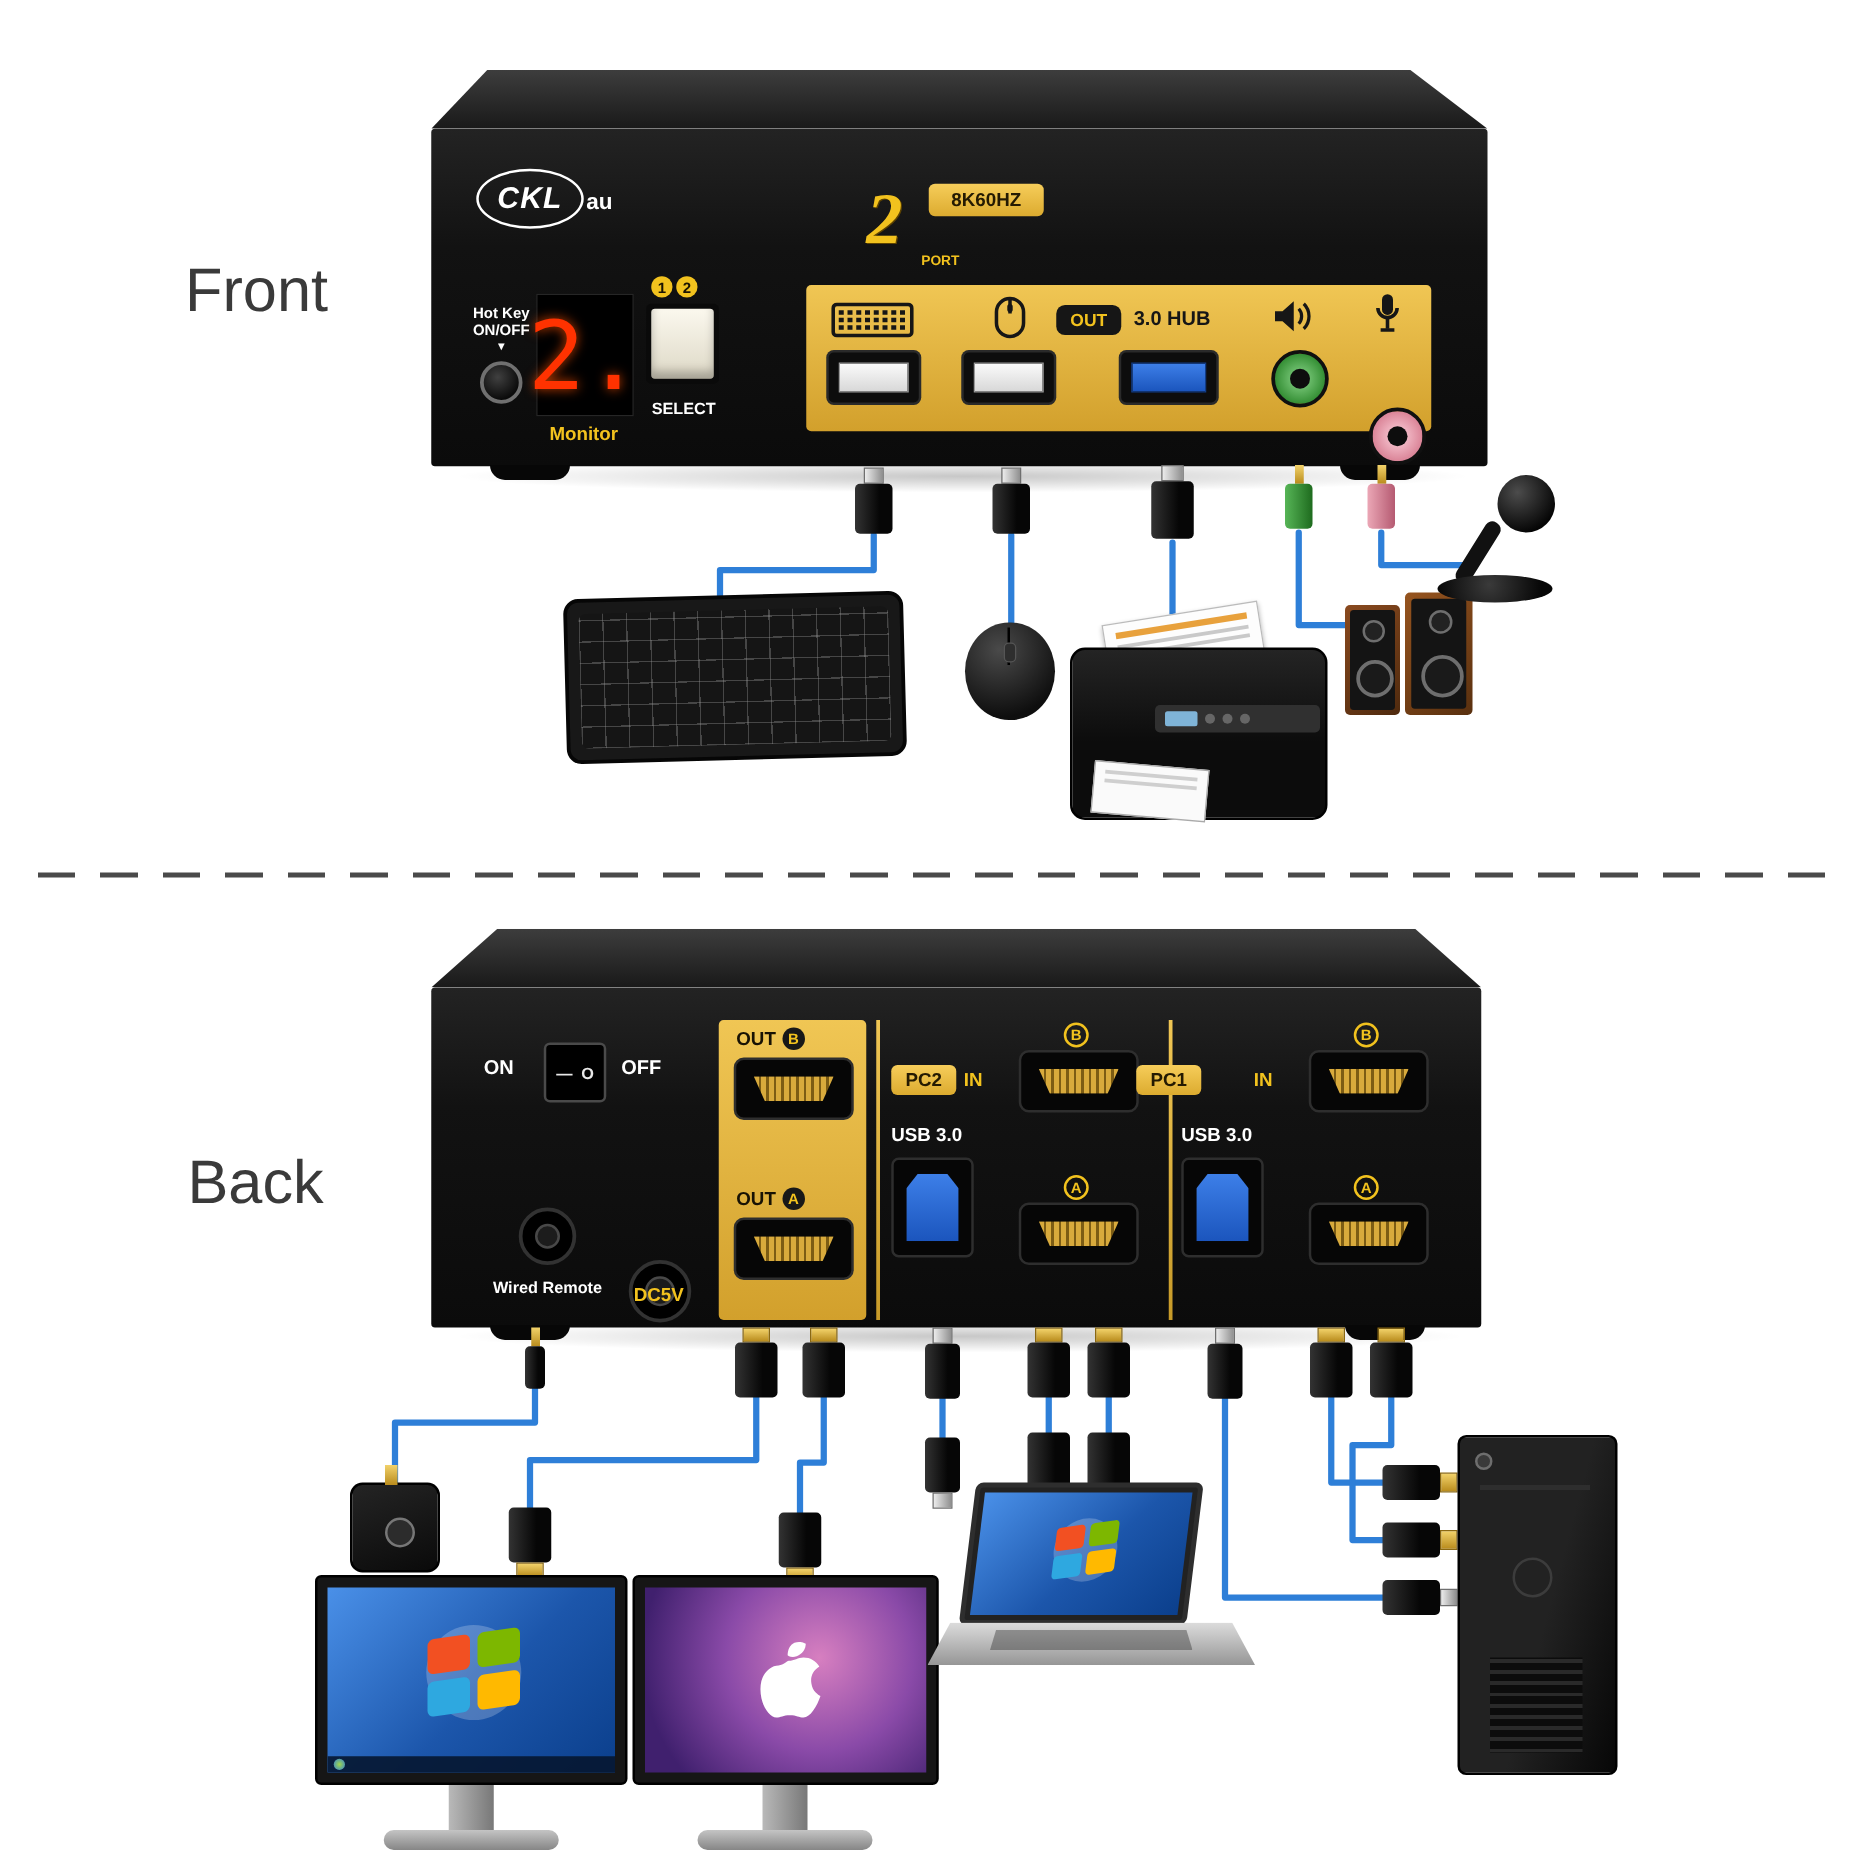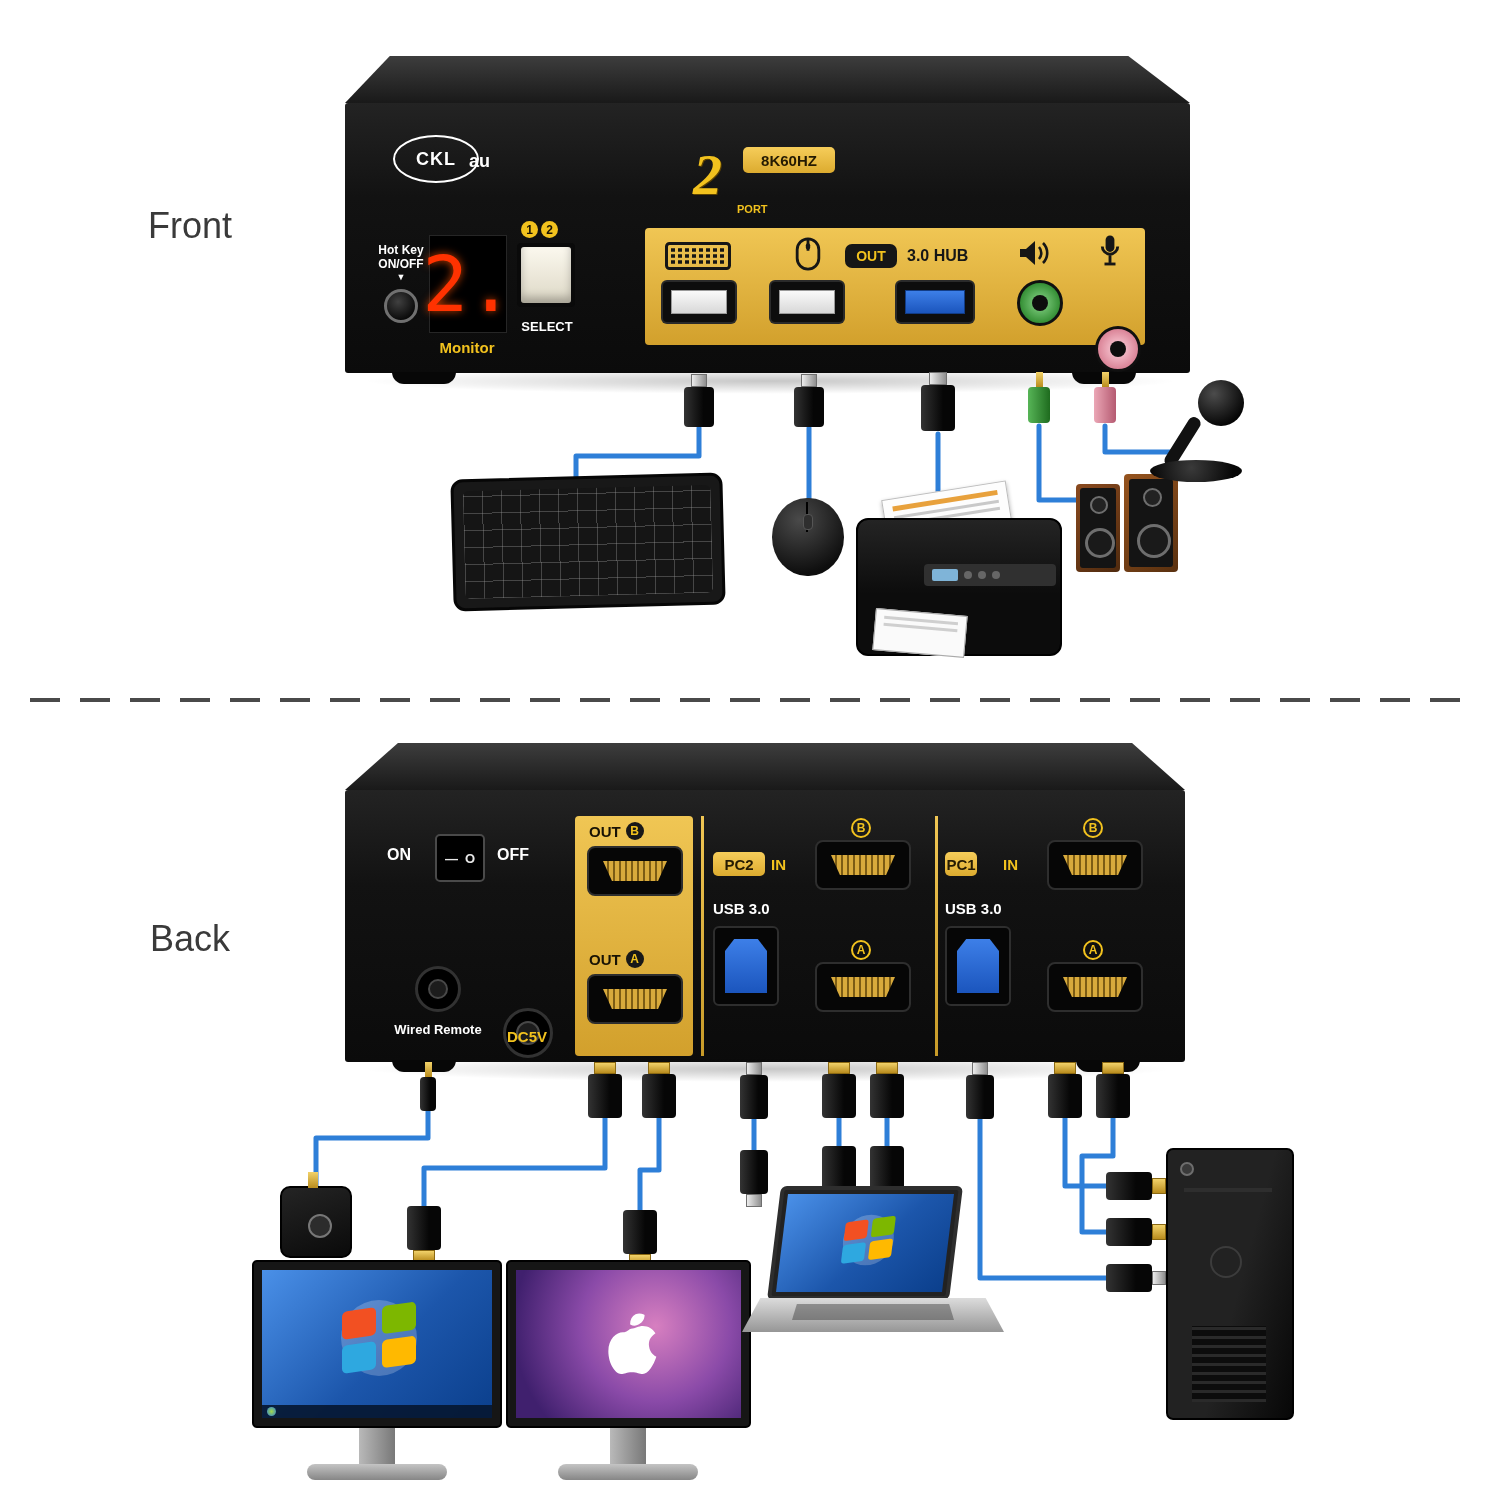--- a/index.html
+++ b/index.html
@@ -1,19 +1,19 @@
 <!DOCTYPE html>
 <html><head>
 <meta charset="utf-8">
 <style>
   html,body{margin:0;padding:0;background:#fff;}
   .canvas{position:relative;width:1500px;height:1500px;background:#ffffff;overflow:hidden;
           font-family:"Liberation Sans",sans-serif;}
   .abs{position:absolute;}
-  .section-label{font-size:36px;color:#3a3a3a;}
+  .section-label{font-size:49px;color:#3a3a3a;}
   
   .dev-top{background:linear-gradient(180deg,#3d3d3d,#191919);}
   .dev-face{background:linear-gradient(180deg,#232323,#121212 35%,#0b0b0b);border-radius:3px;}
   .foot{width:64px;height:12px;background:#070707;border-radius:0 0 32px 32px;}
   .dev-shadow{background:radial-gradient(ellipse,rgba(0,0,0,.22),transparent 70%);}
   
   .gold-panel{background:linear-gradient(180deg,#f0c654,#d2a02c);border-radius:4px;}
   .gold-text{color:#f2c21e;}
   .badge-gold{background:linear-gradient(#f6cd5a,#dcab2f);color:#241a02;font-weight:bold;
               border-radius:5px;display:flex;align-items:center;justify-content:center;}
@@ -68,21 +68,21 @@
 
   <div class="abs section-label" style="left:148px;top:205px;">Front</div>
   <div class="abs section-label" style="left:150px;top:918px;">Back</div>
 
   <div class="abs divider-dash" style="left:30px;top:698px;width:1440px;height:4px;"></div>
 
   <div class="abs dev-top" style="left:345px;top:56px;width:845px;height:47px;clip-path:polygon(5.3% 0,92.7% 0,100% 100%,0 100%);"></div>
   <div class="abs dev-face" style="left:345px;top:103px;width:845px;height:270px;">
 
     <div class="abs" style="left:36px;top:30px;width:120px;height:52px;">
-      <span class="abs" style="left:12px;top:2px;width:82px;height:44px;border:2px solid #fff;border-radius:50%;display:flex;align-items:center;justify-content:center;color:#fff;font-weight:bold;font-size:18px;letter-spacing:1px;">CKL</span>
+      <span class="abs" style="left:0;top:2px;width:82px;height:44px;border:2px solid #fff;border-radius:50%;display:flex;align-items:center;justify-content:center;color:#fff;font-weight:bold;font-style:italic;font-size:24px;letter-spacing:1px;">CKL</span>
       <span class="abs" style="left:88px;top:18px;color:#fff;font-weight:bold;font-size:18px;">au</span>
     </div>
 
     <div class="abs badge-gold" style="left:398px;top:44px;width:92px;height:26px;font-size:15px;">8K60HZ</div>
 
     <div class="abs gold-text" style="left:348px;top:38px;font-size:58px;font-style:italic;font-family:'Liberation Serif',serif;font-weight:bold;text-shadow:1px 1px 0 #5d4300;">2</div>
     <div class="abs gold-text" style="left:392px;top:100px;font-size:11px;font-weight:bold;">PORT</div>
 
     <div class="abs" style="left:14px;top:140px;width:84px;text-align:center;color:#fff;">
       <div style="font-size:12px;font-weight:bold;line-height:14px;">Hot Key</div>
@@ -282,21 +282,21 @@
       </div>
     <div class="abs" style="left:368px;top:110px;color:#fff;font-size:15px;font-weight:bold;">USB 3.0</div>
     <div class="abs usbb-port" style="left:368px;top:136px;">
         <div class="usbb-inner"></div>
       </div>
     <div class="abs circle-gold" style="left:506px;top:150px;">A</div>
     <div class="abs hdmi-port" style="left:470px;top:172px;width:92px;height:46px;">
         <div class="hdmi-inner"></div>
       </div>
 
-    <div class="abs badge-gold" style="left:600px;top:62px;width:32px;height:24px;font-size:15px;">PC1</div>
+    <div class="abs badge-gold" style="left:564px;top:62px;width:52px;height:24px;font-size:15px;">PC1</div>
     <div class="abs gold-text" style="left:658px;top:66px;font-size:15px;font-weight:bold;">IN</div>
     <div class="abs circle-gold" style="left:738px;top:28px;">B</div>
     <div class="abs hdmi-port" style="left:702px;top:50px;width:92px;height:46px;">
         <div class="hdmi-inner"></div>
       </div>
     <div class="abs" style="left:600px;top:110px;color:#fff;font-size:15px;font-weight:bold;">USB 3.0</div>
     <div class="abs usbb-port" style="left:600px;top:136px;">
         <div class="usbb-inner"></div>
       </div>
     <div class="abs circle-gold" style="left:738px;top:150px;">A</div>

